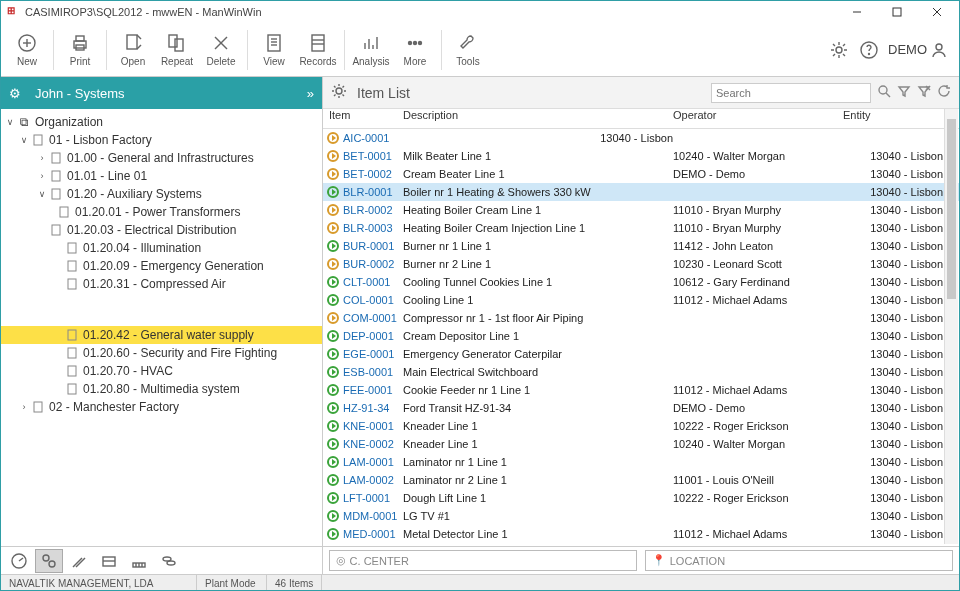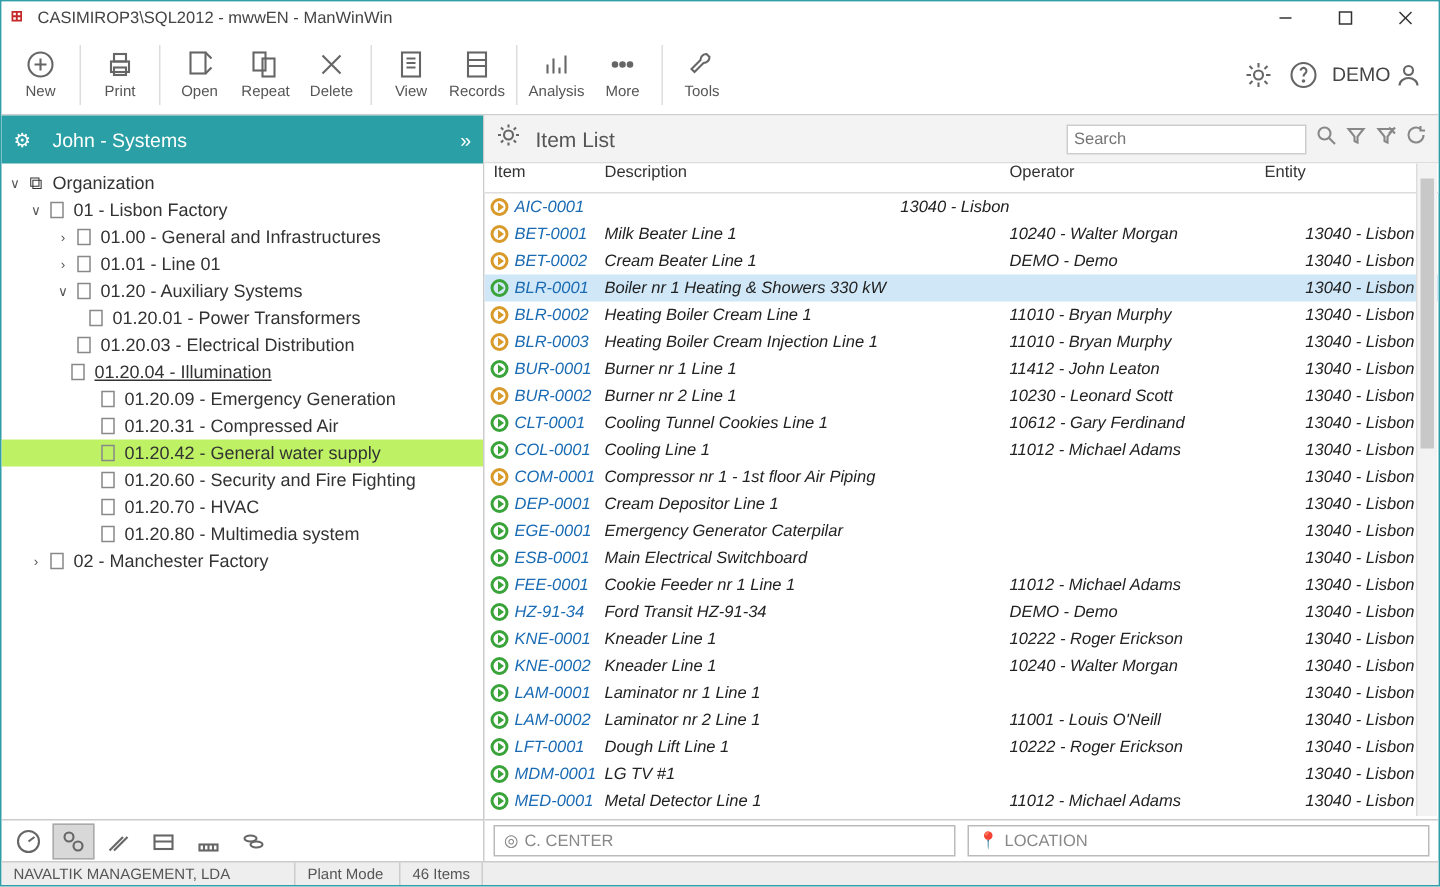--- a/index.html
+++ b/index.html
@@ -21,40 +21,40 @@
 .tool-right .ricon { width:22px; height:22px; display:flex; align-items:center; justify-content:center; color:#555;}
 .demo-user { font-size:13px; color:#444; display:flex; align-items:center; gap:4px; margin-right:8px;}
 
 .main { display:flex; height: calc(591px - 22px - 54px - 18px); }
 .left-panel { width:322px; display:flex; flex-direction:column; border-right:1px solid #ccc;}
 .panel-header { height:32px; background:#2aa0a6; color:#fff; display:flex; align-items:center; padding:0 8px; font-size:13px;}
 .panel-header .h-ico { width:18px; margin-right:8px;}
 .panel-header .chev { margin-left:auto;}
 .tree { flex:1; overflow:auto; font-size:12px; color:#333; padding-top:4px;}
 .tree-row { display:flex; align-items:center; height:18px; padding-left:4px; white-space:nowrap;}
-.tree-row.sel { background:#bef264;}
+.tree-row.sel { background:#fde047;margin-top:33px;}
 .expander { width:10px; text-align:center; font-size:9px; color:#555; margin-right:2px;}
 .tree-ico { width:14px; height:14px; margin-right:4px; display:flex; align-items:center; justify-content:center;}
 .tree-ico svg{ display:block;}
 .left-bottom-toolbar{ height:28px; border-top:1px solid #ccc; display:flex; align-items:center; padding:0 4px; gap:2px;}
 .lbt-btn{ width:28px; height:24px; display:flex; align-items:center; justify-content:center; color:#555;}
 .lbt-btn.active{ background:#d8d8d8; border:1px solid #aaa;}
 
 .right-panel { flex:1; display:flex; flex-direction:column;}
 .list-header { height:32px; background:#f3f3f3; display:flex; align-items:center; padding:0 8px; border-bottom:1px solid #ddd;}
 .list-header .lh-ico{width:18px;margin-right:8px;color:#666;}
 .list-header .lh-title{font-size:14px;color:#555;}
 .list-header .search{margin-left:auto; width:160px; height:20px; border:1px solid #ccc; font-size:11px; padding:0 4px;}
 .list-header .sicons{display:flex; align-items:center; gap:6px; margin-left:6px; color:#888;}
 .grid-head { height:20px; display:flex; font-size:11px; color:#333; border-bottom:1px solid #ddd; background:#fff;}
 .col-item{width:80px; padding-left:6px;}
 .col-desc{width:270px;}
 .col-op{width:170px;}
 .col-ent{width:100px;}
-.grid-body{ flex:1; overflow:auto;font-style:italic; }
+.grid-body{ flex:1; overflow:auto; }
 .row{ display:flex; align-items:center; height:18px; font-size:11px; color:#222;}
 .row.sel{ background:#cfe7f7;}
 .row .c-item{width:80px; display:flex; align-items:center; padding-left:4px;}
 .row .c-desc{width:270px;}
 .row .c-op{width:170px;}
 .row .c-ent{width:100px;text-align:right;}
 .play{ width:12px;height:12px;border-radius:50%; border:2px solid; margin-right:4px; display:inline-flex; align-items:center; justify-content:center; flex-shrink:0;}
 .play::after{content:""; border-left:4px solid; border-top:3px solid transparent; border-bottom:3px solid transparent; margin-left:1px;}
 .play.green{border-color:#3aa33a; color:#3aa33a;}
 .play.orange{border-color:#d89a2b; color:#d89a2b;}
@@ -283,21 +283,21 @@
             <span>01.20.01 - Power Transformers</span>
           </div>
           <div class="tree-row" style="padding-left: 48px;">
             <span class="tree-ico">
               <svg width="12" height="12" viewBox="0 0 12 12" style="stroke:#888;fill:none">
                 <rect x="2" y="1" width="8" height="10"></rect>
               </svg>
             </span>
             <span>01.20.03 - Electrical Distribution</span>
           </div>
-          <div class="tree-row" style="padding-left: 44px; text-decoration: underline;">
+          <div class="tree-row" style="padding-left: 64px;">
             <span class="tree-ico">
               <svg width="12" height="12" viewBox="0 0 12 12" style="stroke:#888;fill:none">
                 <rect x="2" y="1" width="8" height="10"></rect>
               </svg>
             </span>
             <span>01.20.04 - Illumination</span>
           </div>
           <div class="tree-row" style="padding-left: 64px;">
             <span class="tree-ico">
               <svg width="12" height="12" viewBox="0 0 12 12" style="stroke:#888;fill:none">

